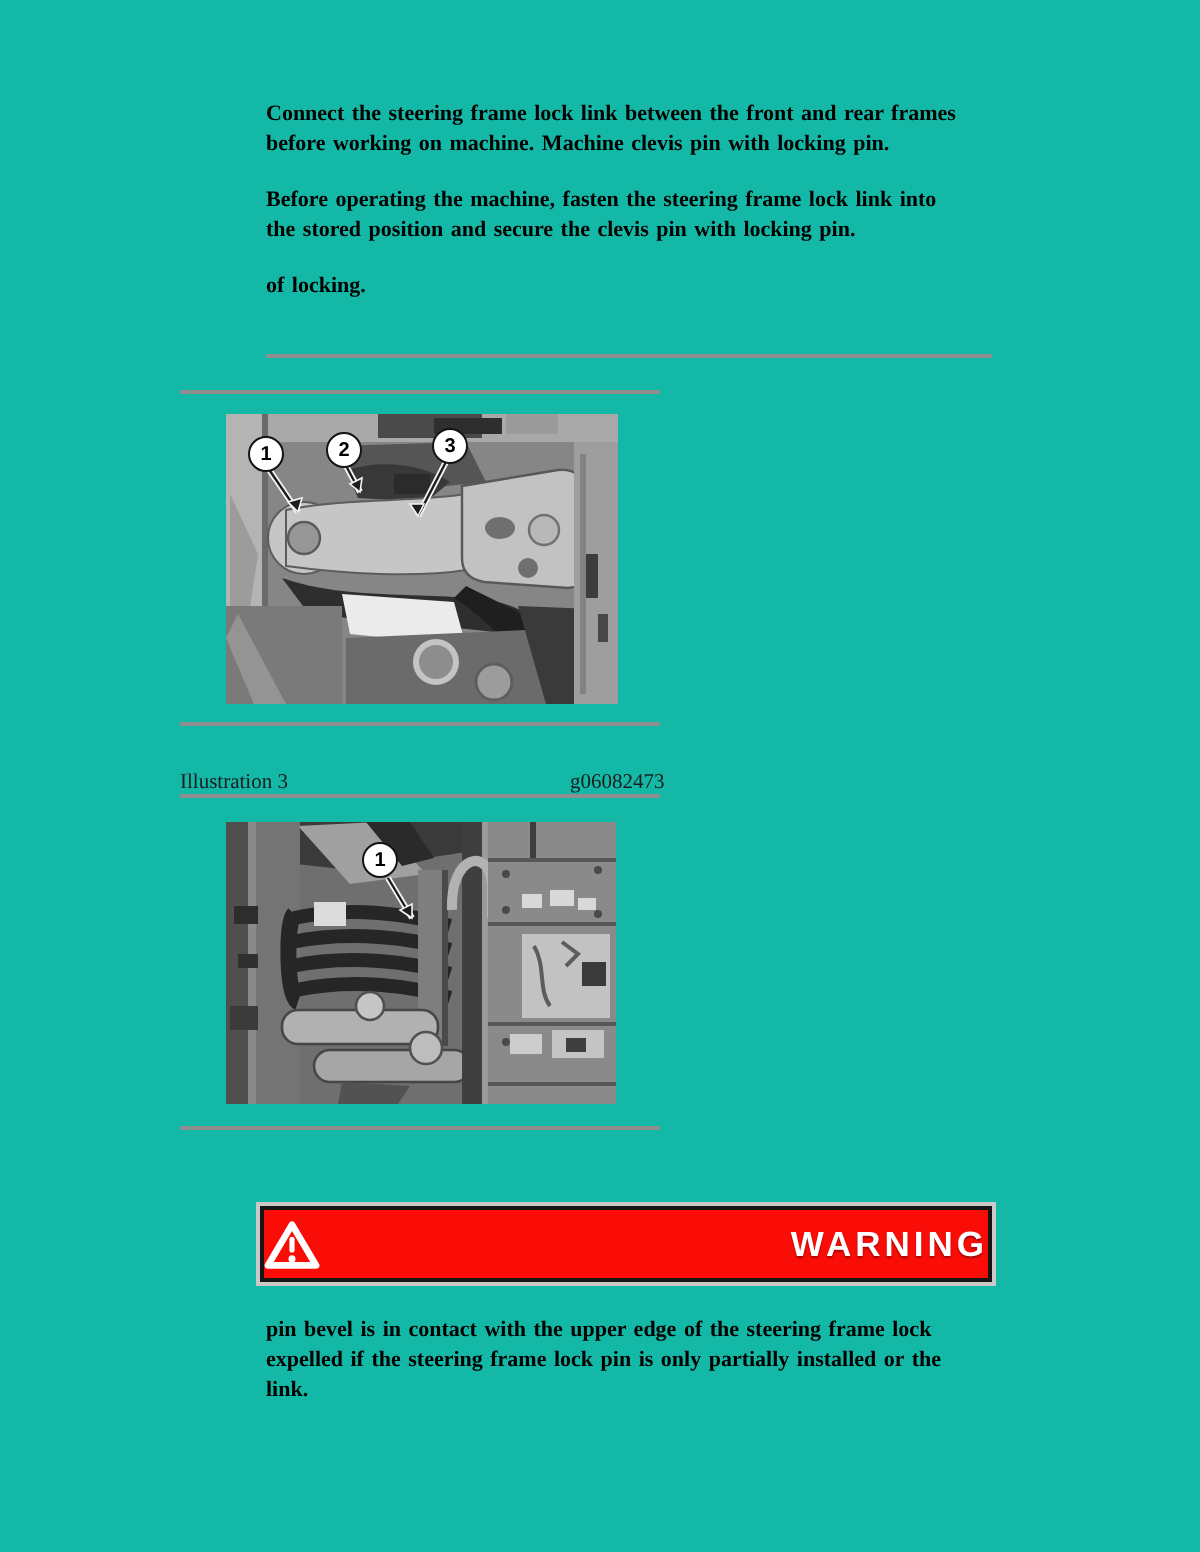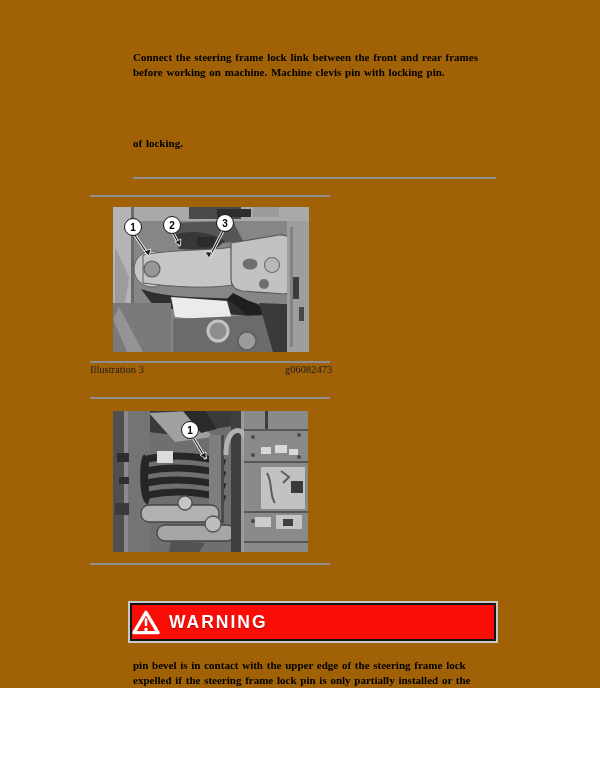--- a/index.html
+++ b/index.html
@@ -1,19 +1,19 @@
 <!DOCTYPE html>
 <html><head>
 <meta charset="utf-8">
 <style>
   html,body{margin:0;padding:0;background:#ffffff;}
   .page{
     position:relative;
-    width:600px;height:688px;
-    background:#a16207;
+    width:600px;height:776px;
+    background:#14b8a6;
     font-family:"Liberation Serif", serif;
     color:#000;
     overflow:hidden;
   }
   .para{position:absolute;left:133px;width:372px;font-weight:bold;font-size:11px;line-height:15px;word-spacing:1px;}
   .line{white-space:nowrap;}
   .rule{position:absolute;height:2px;background:#8f8f8f;}
   .photo{position:absolute;left:113px;background:#808080;}
   .photo svg{display:block;}
   .callout{
@@ -26,36 +26,40 @@
   }
   .caption{
     position:absolute;left:90px;width:260px;height:16px;
     font-size:10.5px;color:#1c1c1c;
   }
   .caption .code{position:absolute;left:195px;top:0;text-align:center;}
   .banner{
     position:absolute;left:130px;top:603px;width:366px;height:38px;
     box-sizing:border-box;border:2px solid #151515;
     box-shadow:0 0 0 2px #c9c9c9;
-    display:flex;align-items:center;justify-content:flex-start;gap:9px;
+    display:flex;align-items:center;justify-content:space-between;gap:9px;
   }
   .banner-label{
     font-family:"Liberation Sans", sans-serif;font-weight:bold;
     font-size:17.5px;letter-spacing:2px;color:#ffffff;
     text-shadow:0 1px 1px rgba(90,0,0,.55);
   }
 </style>
 </head>
 <body>
 
 <div class="page">
 
   <div class="para" style="top:50px">
     <div class="line">Connect the steering frame lock link between the front and rear frames</div>
     <div class="line">before working on machine. Machine clevis pin with locking pin.</div>
+  </div>
+  <div class="para" style="top:93px">
+    <div class="line">Before operating the machine, fasten the steering frame lock link into</div>
+    <div class="line">the stored position and secure the clevis pin with locking pin.</div>
   </div>
   <div class="para" style="top:136px">
     <div class="line">of locking.</div>
   </div>
 
   <div class="rule" style="top:177px;left:133px;width:363px"></div>
   <div class="rule" style="top:195px;left:90px;width:240px"></div>
 
   <div class="photo" style="top:207px;width:196px;height:145px">
     <svg width="196" height="145" viewBox="0 0 196 145">
@@ -113,21 +117,21 @@
           <path d="M67,39 L62,35 L68,32 Z"></path>
           <path d="M96,51 L92,45 L99,45 Z"></path>
       </g>
     </svg>
     <div class="callout" style="left:20px;top:20px">1</div>
     <div class="callout" style="left:59px;top:18px">2</div>
     <div class="callout" style="left:112px;top:16px">3</div>
   </div>
 
   <div class="rule" style="top:361px;left:90px;width:240px"></div>
-  <div class="caption" style="top:364px">
+  <div class="caption" style="top:386px">
     <span>Illustration 3</span>
     <span class="code">g06082473</span>
   </div>
   <div class="rule" style="top:397px;left:90px;width:240px"></div>
 
   <div class="photo" style="top:411px;width:195px;height:141px">
     <svg width="195" height="141" viewBox="0 0 195 141">
       <rect x="0" y="0" width="195" height="141" fill="#6f6f6f"></rect>
 
       <path d="M0,0 L195,0 L195,20 L120,15 L62,24 L0,17 Z" fill="#3a3a3a"></path>

